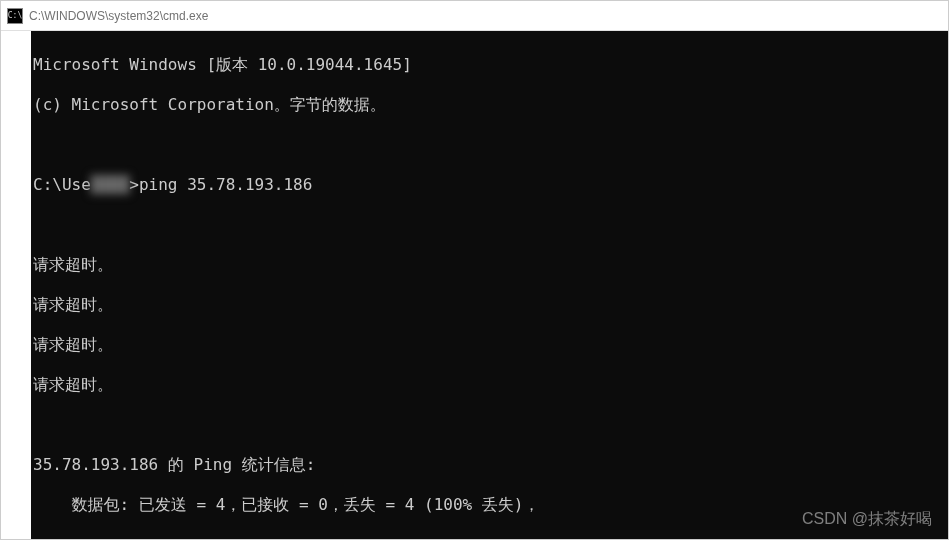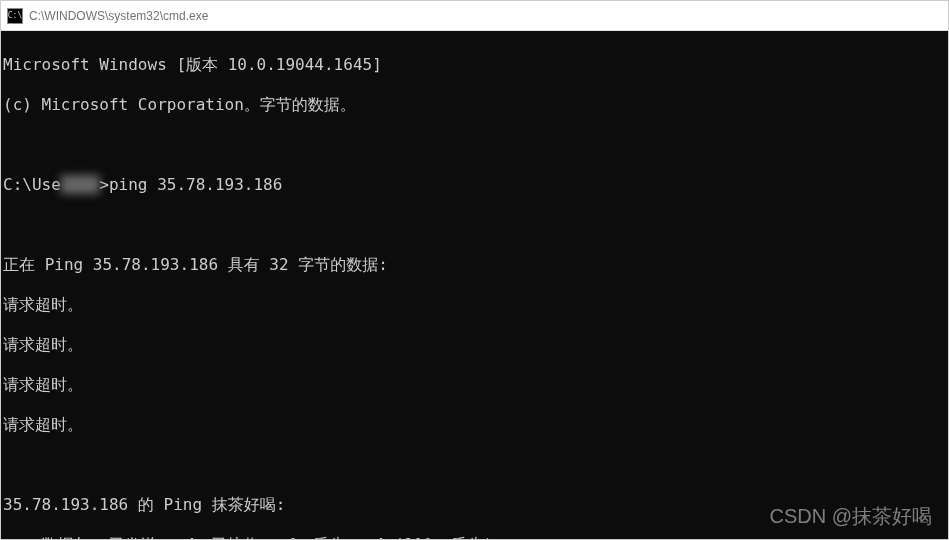--- a/index.html
+++ b/index.html
@@ -54,62 +54,62 @@
       flex: 1;
       background: #0c0c0c;
       color: #cccccc;
       font-family: "NSimSun", "SimSun", "Consolas", monospace;
       font-size: 16px;
       line-height: 1.25;
       padding: 4px 2px;
       white-space: pre;
       overflow: hidden;
       position: relative;
+      margin-left: 30px;
     }
     .line {
       display: block;
     }
     .redacted {
       display: inline-block;
       background: #0c0c0c;
       filter: blur(4px);
       color: #666;
       user-select: none;
     }
     .watermark {
       position: absolute;
       bottom: 10px;
       right: 16px;
       color: rgba(220,220,220,0.55);
       font-family: "Microsoft YaHei", sans-serif;
-      font-size: 20px;
+      font-size: 16px;
       pointer-events: none;
     }
   </style>
 </head>
 <body>
 
 <div class="window">
   <div class="titlebar">
     <div class="app-icon">
       <span class="app-icon-inner">C:\</span>
     </div>
     <span class="title-text">C:\WINDOWS\system32\cmd.exe</span>
   </div>
   <div class="terminal">
 <span class="line">Microsoft Windows [版本 10.0.19044.1645]</span>
 <span class="line">(c) Microsoft Corporation。字节的数据。</span>
 <span class="line"> </span>
 <span class="line"><span>C:\Use</span><span class="redacted">████</span><span>&gt;ping 35.78.193.186</span></span>
 <span class="line"> </span>
-<span class="line">正在 Ping 35.78.193.186 具有 32 字节的数据:</span>
 <span class="line">请求超时。</span>
 <span class="line">请求超时。</span>
 <span class="line">请求超时。</span>
 <span class="line">请求超时。</span>
 <span class="line"> </span>
-<span class="line">35.78.193.186 的 Ping 抹茶好喝:</span>
+<span class="line">35.78.193.186 的 Ping 统计信息:</span>
 <span class="line">    数据包: 已发送 = 4，已接收 = 0，丢失 = 4 (100% 丢失)，</span>
 
 
     <div class="watermark">CSDN @抹茶好喝</div>
   </div>
 </div>
 
 </body></html>

